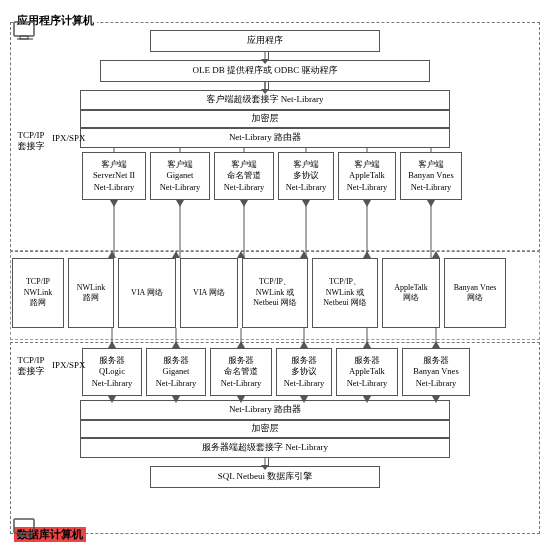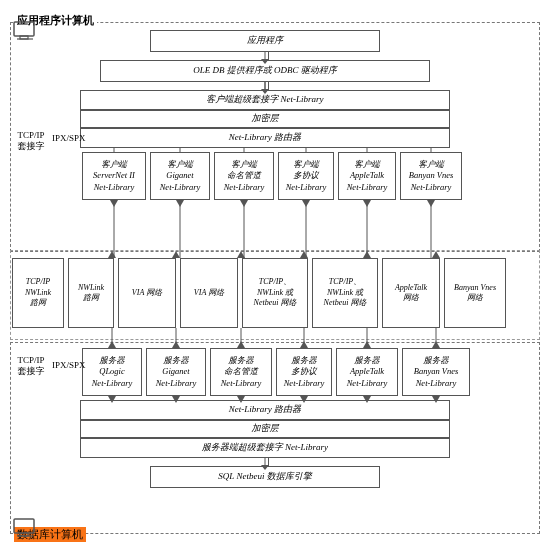--- a/index.html
+++ b/index.html
@@ -21,21 +21,20 @@
     .box {
       border: 1px solid #555;
       text-align: center;
       display: flex;
       align-items: center;
       justify-content: center;
       position: absolute;
       font-size: 9px;
       line-height: 1.3;
       background: #fff;
-      font-style: italic;
     }
   </style>
 </head>
 <body>
 
 <div class="diagram">
 
   <div style="position:absolute; left:10px; top:22px; width:530px; height:230px; border:1px dashed #777;">
   </div>
 
@@ -140,21 +139,21 @@
   <div style="position:absolute; left:382px; top:258px; width:58px; height:70px;" class="box">
     <div style="text-align:center; font-size:8px; line-height:1.3;">AppleTalk<br>网络</div>
   </div>
 
   <div style="position:absolute; left:444px; top:258px; width:62px; height:70px;" class="box">
     <div style="text-align:center; font-size:8px; line-height:1.3;">Banyan Vnes<br>网络</div>
   </div>
 
   <div style="position:absolute; left:10px; top:342px; width:530px; height:192px; border:1px dashed #777;"></div>
 
-  <div style="position:absolute; left:14px; top:527px; font-size:11px; font-weight:normal; background:#f97316; padding:0 3px;">数据库计算机</div>
+  <div style="position:absolute; left:14px; top:527px; font-size:11px; font-weight:bold; background:#ef4444; padding:0 3px;">数据库计算机</div>
 
   <div style="position:absolute; left:12px; top:517px;">
     <svg width="28" height="24" viewBox="0 0 28 24">
       <rect x="2" y="2" width="20" height="14" rx="1" fill="none" stroke="#555" stroke-width="1.5"></rect>
       <rect x="8" y="16" width="8" height="3" fill="none" stroke="#555" stroke-width="1.2"></rect>
       <line x1="5" y1="19" x2="21" y2="19" stroke="#555" stroke-width="1.2"></line>
     </svg>
   </div>
 
   <div style="position:absolute; left:82px; top:348px; width:60px; height:48px;" class="box">

